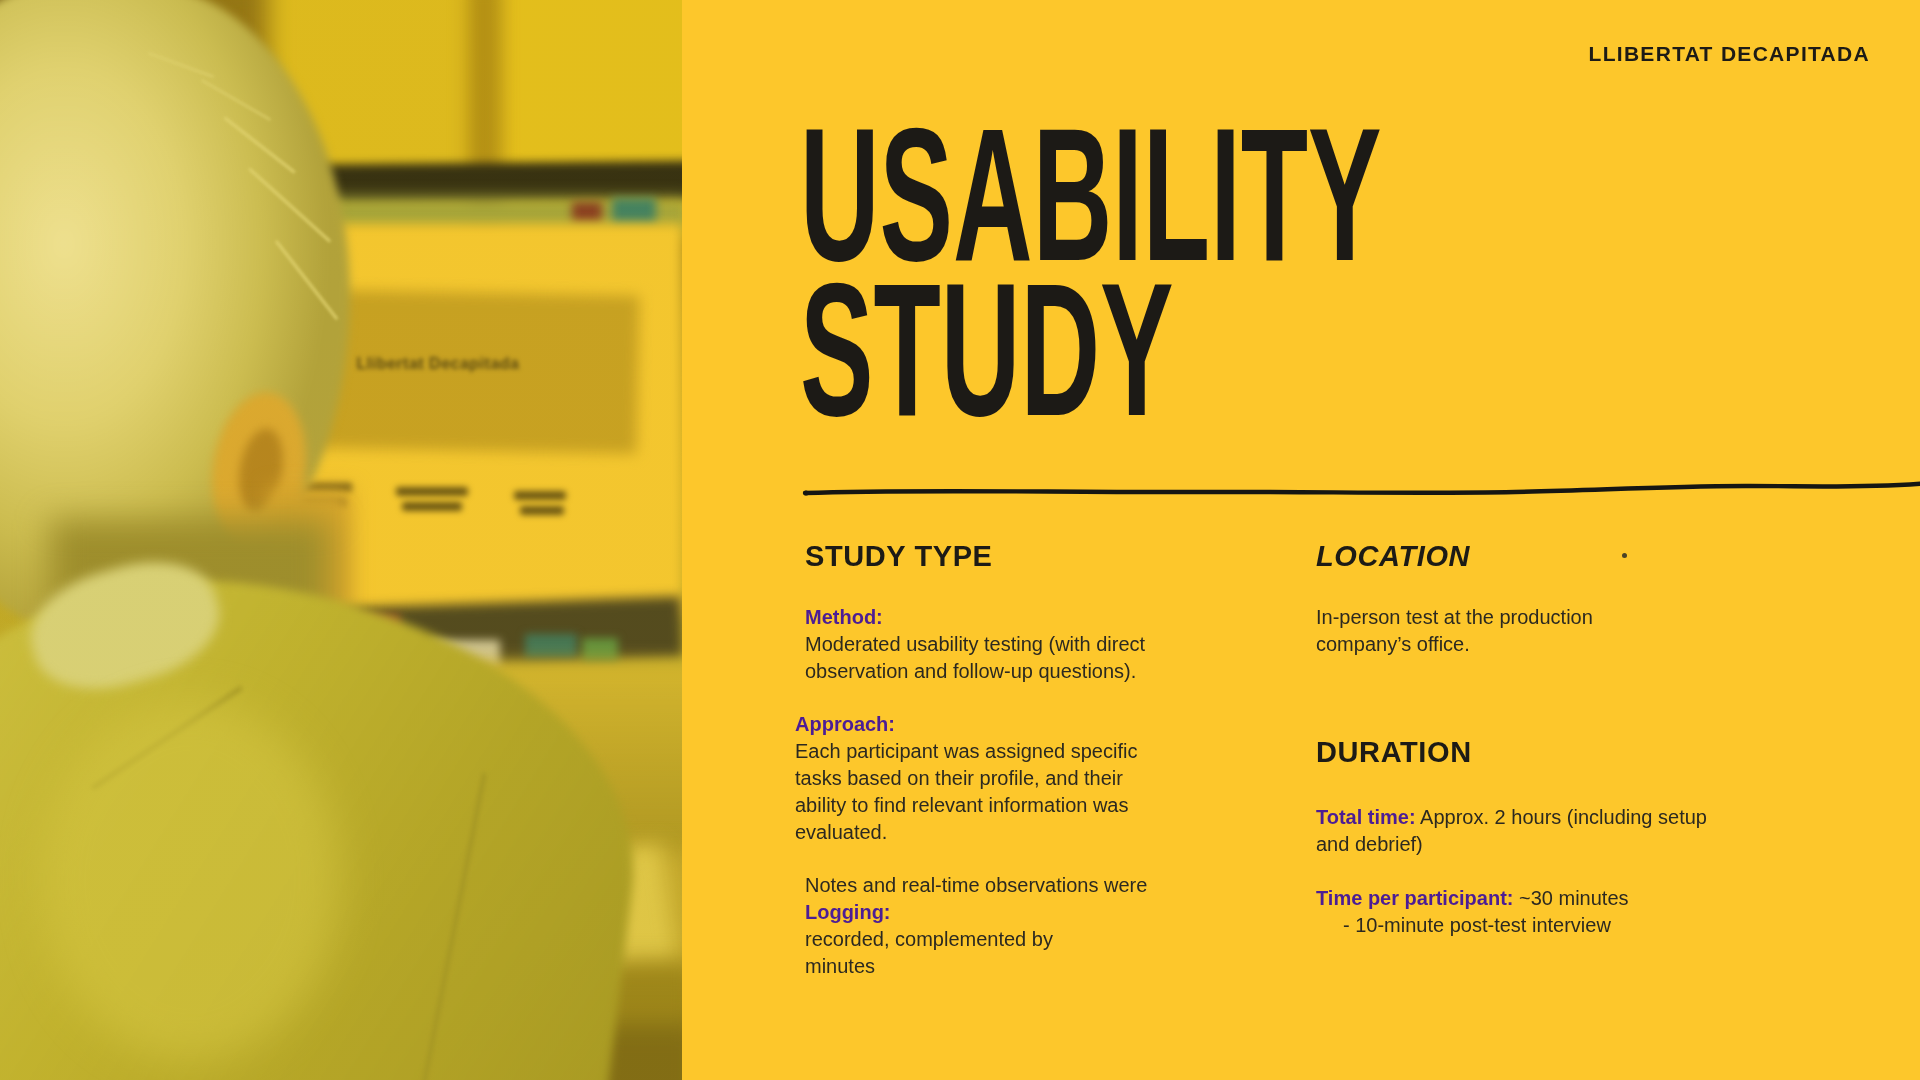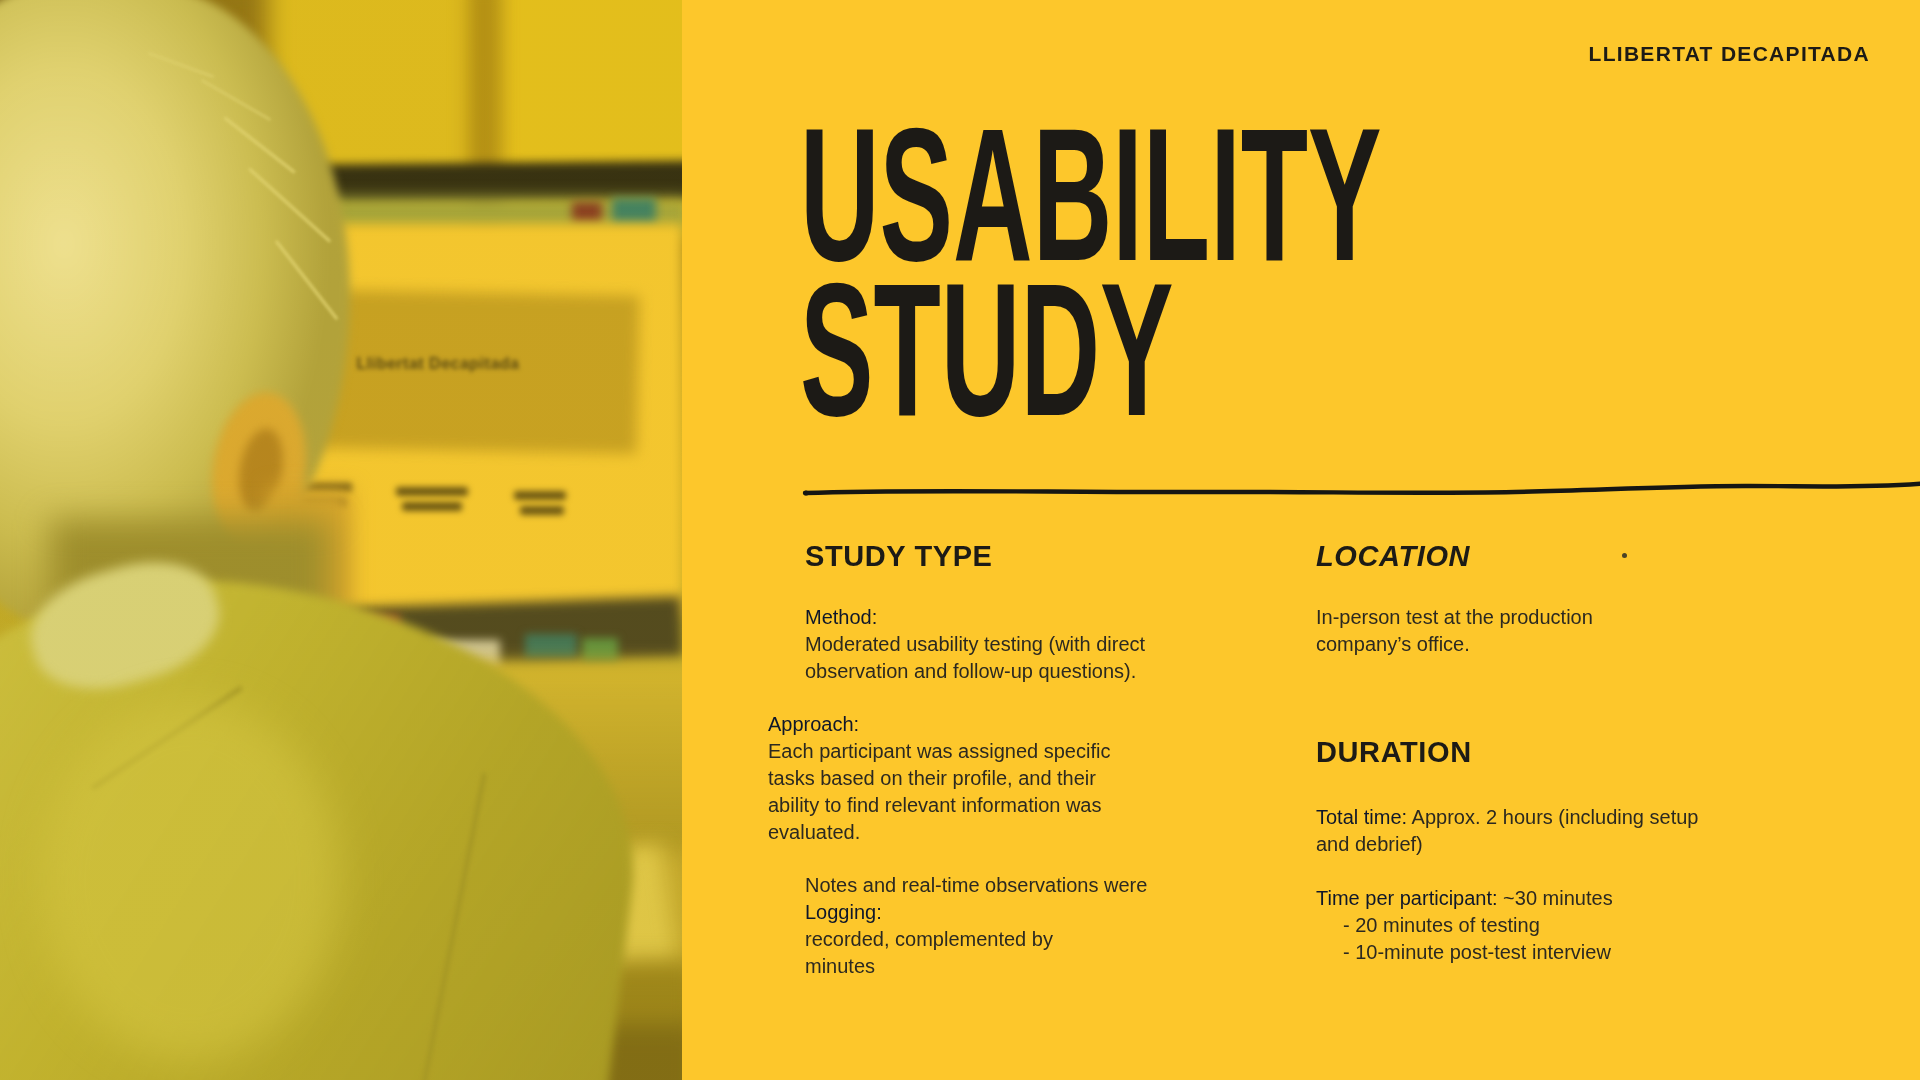--- a/index.html
+++ b/index.html
@@ -63,21 +63,21 @@
   .ph-shirt-hl{left:40px;top:700px;width:300px;height:360px;background:#cbc343;border-radius:50%;filter:blur(20px);opacity:.65;}
   .ph-tint{inset:0;background:linear-gradient(180deg,rgba(253,199,43,.10),rgba(253,199,43,.16));pointer-events:none;}
 
   
   #brand{top:42px;right:50px;font-size:21px;font-weight:bold;letter-spacing:1.3px;color:#1d1b16;white-space:pre;}
   #title{left:800px;top:117px;transform:scaleX(0.58);transform-origin:0 0;color:#1c1a16;}
   #title .tline{font-size:190px;line-height:155px;font-weight:bold;white-space:pre;letter-spacing:0px;}
   #divider{left:795px;top:468px;}
   .h2{font-size:29px;font-weight:bold;letter-spacing:.6px;color:#1d1b16;white-space:pre;}
   .line{font-size:20px;line-height:27px;white-space:pre;color:#2c2920;}
-  .lbl{font-weight:normal;color:#0f172a;}
+  .lbl{font-weight:bold;color:#4c1d95;}
   #loc-dot{left:1622px;top:553px;width:5px;height:5px;border-radius:50%;background:#2a2a25;opacity:.85;}
   .indent{padding-left:27px;}
 </style>
 </head>
 <body>
 
 <div id="photo" class="abs">
   <div class="sh ph-base"></div>
   <div class="sh ph-darktopleft"></div>
   <div class="sh ph-bgcol"></div>
@@ -140,21 +140,21 @@
 </svg>
 
 <div class="abs h2" style="left:805px;top:540px;">STUDY TYPE</div>
 
 <div class="abs" style="left:805px;top:604px;">
   <div class="line lbl">Method:</div>
   <div class="line">Moderated usability testing (with direct</div>
   <div class="line">observation and follow-up questions).</div>
 </div>
 
-<div class="abs" style="left:768px;top:711px;">
+<div class="abs" style="left:795px;top:711px;">
   <div class="line lbl">Approach:</div>
   <div class="line">Each participant was assigned specific</div>
   <div class="line">tasks based on their profile, and their</div>
   <div class="line">ability to find relevant information was</div>
   <div class="line">evaluated.</div>
 </div>
 
 <div class="abs" style="left:805px;top:872px;">
   <div class="line">Notes and real-time observations were</div>
   <div class="line lbl">Logging:</div>
@@ -172,15 +172,14 @@
 
 <div class="abs h2" style="left:1316px;top:736px;">DURATION</div>
 
 <div class="abs" style="left:1316px;top:804px;">
   <div class="line"><span class="lbl">Total time:</span><span> Approx. 2 hours (including setup</span></div>
   <div class="line">and debrief)</div>
 </div>
 
 <div class="abs" style="left:1316px;top:885px;">
   <div class="line"><span class="lbl">Time per participant:</span><span> ~30 minutes</span></div>
-  <div class="line indent">- 20 minutes of testing</div>
   <div class="line indent">- 10-minute post-test interview</div>
 </div>
 
 </body></html>

